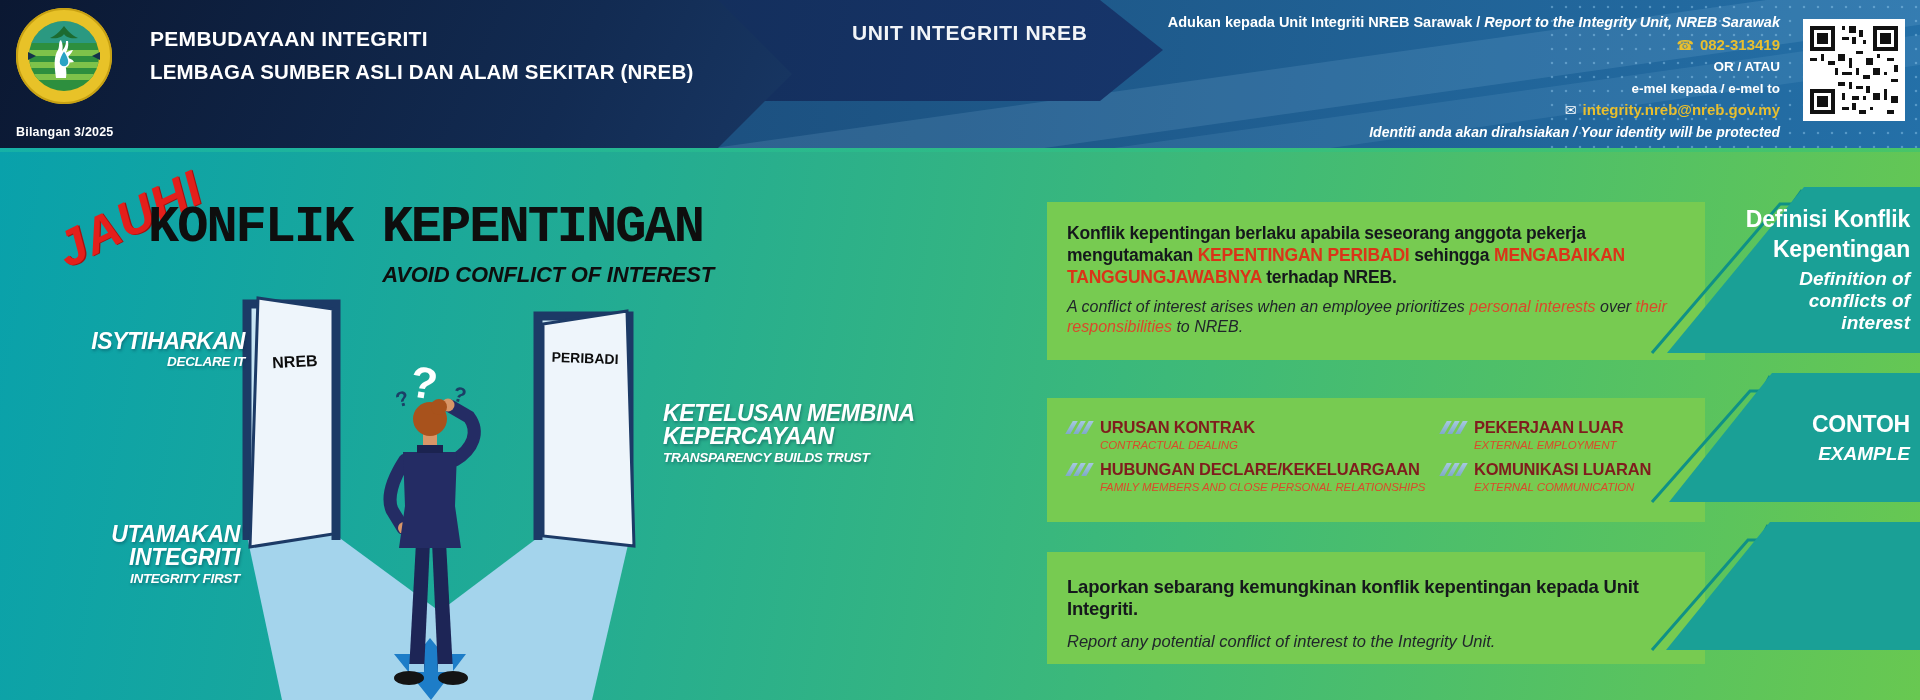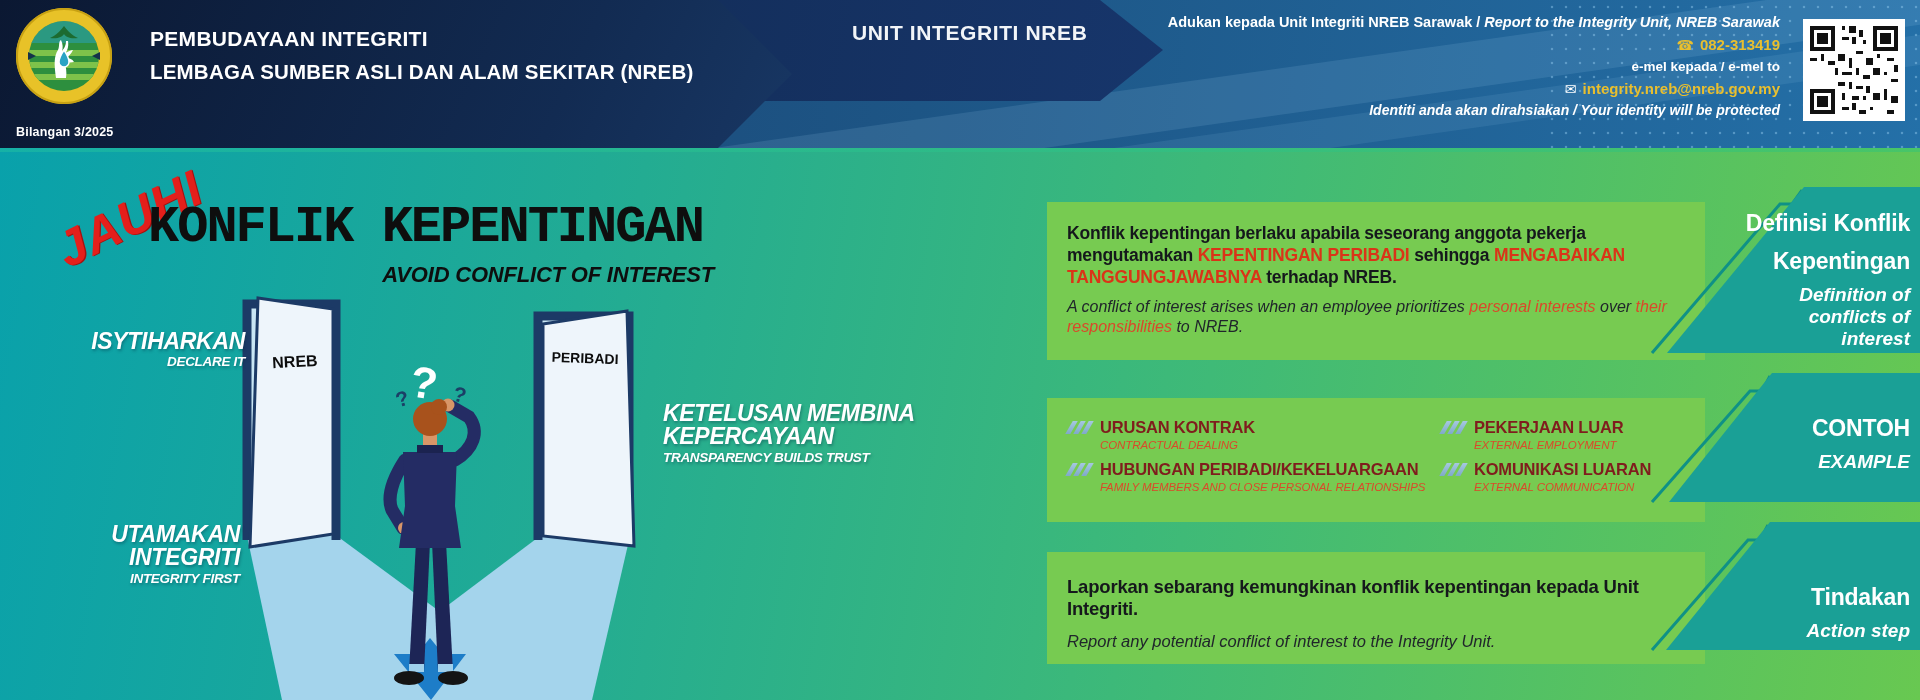--- a/index.html
+++ b/index.html
@@ -79,21 +79,21 @@
   .ex-ms{font-size:16.5px;font-weight:bold;color:#7f1d1d;letter-spacing:-0.2px;line-height:18px;}
   .ex-en{font-size:11.5px;font-style:italic;color:#d94a2a;margin-top:3px;letter-spacing:-0.1px;}
   .panel-act{top:552px;height:112px;padding:24px 18px 0 20px;box-sizing:border-box;}
   .a-ms{font-size:18.5px;font-weight:bold;color:#15181c;letter-spacing:-0.2px;}
   .a-en{margin-top:12px;font-size:16.5px;font-style:italic;color:#20262b;}
 
   
   .tab{position:absolute;left:1650px;width:270px;}
   .tab svg{position:absolute;left:0;top:0;}
   .tab-text{position:absolute;right:10px;text-align:right;color:#fff;}
-  .tab-ms{font-size:23px;font-weight:bold;line-height:38px;letter-spacing:-0.2px;}
+  .tab-ms{font-size:23px;font-weight:bold;line-height:30px;letter-spacing:-0.2px;}
   .tab-en{font-size:19px;font-weight:bold;font-style:italic;line-height:22px;margin-top:4px;}
   .tab1{top:187px;height:168px;}
   .tab2{top:373px;height:131px;}
   .tab3{top:522px;height:130px;}
   .tab1 .tab-text{top:17px;width:175px;}
   .tab2 .tab-text{top:36px;width:175px;}
   .tab3 .tab-text{top:56px;width:185px;}
 </style>
 </head>
 <body>
@@ -135,20 +135,21 @@
     <div class="issue-no">Bilangan 3/2025</div>
     <div class="unit-banner">UNIT INTEGRITI NREB</div>
 
     <div class="contact">
       <div>
         <span class="c-ms">Adukan kepada Unit Integriti NREB Sarawak</span><span class="c-sep">/</span><span class="c-en">Report to the Integrity Unit, NREB Sarawak</span>
       </div>
       <div>
         <span class="c-icon c-phone">☎</span><span class="c-phone">082-313419</span>
       </div>
+      <div class="c-small">OR / ATAU</div>
       <div class="c-small">e-mel kepada / e-mel to</div>
       <div>
         <span class="c-icon" style="color:#fff">✉</span><span class="c-email">integrity.nreb@nreb.gov.my</span>
       </div>
       <div class="c-privacy">Identiti anda akan dirahsiakan / Your identity will be protected</div>
     </div>
 
     <div class="qr">
       <svg width="102" height="102" viewBox="0 0 29 29" shape-rendering="crispEdges">
         <rect width="29" height="29" fill="#fff"></rect>
@@ -295,21 +296,21 @@
           <div class="ex-en">CONTRACTUAL DEALING</div>
         </div>
       </div>
       <div class="ex-item">
         <span class="slashes">
             <i></i>
             <i></i>
             <i></i>
           </span>
         <div>
-          <div class="ex-ms">HUBUNGAN PERIBADI/KEKELUARGAAN</div>
+          <div class="ex-ms">HUBUNGAN DECLARE/KEKELUARGAAN</div>
           <div class="ex-en">FAMILY MEMBERS AND CLOSE PERSONAL RELATIONSHIPS</div>
         </div>
       </div>
     </div>
     <div class="ex-col ex-col2">
       <div class="ex-item">
         <span class="slashes">
             <i></i>
             <i></i>
             <i></i>
@@ -356,19 +357,15 @@
     <div class="tab-text">
       <div class="tab-ms">CONTOH</div>
       <div class="tab-en">EXAMPLE</div>
     </div>
   </div>
   <div class="tab tab3">
     <svg width="270" height="130">
       <polyline points="2,128 98,18 110,18 118,3" fill="none" stroke="#0f9186" stroke-width="3"></polyline>
       <polygon points="120,0 270,0 270,128 16,128" fill="#1aa096"></polygon>
     </svg>
-    <div class="tab-text">
-      <div class="tab-ms">Tindakan</div>
-      <div class="tab-en">Action step</div>
-    </div>
   </div>
 
 </div>
 
 </body></html>

